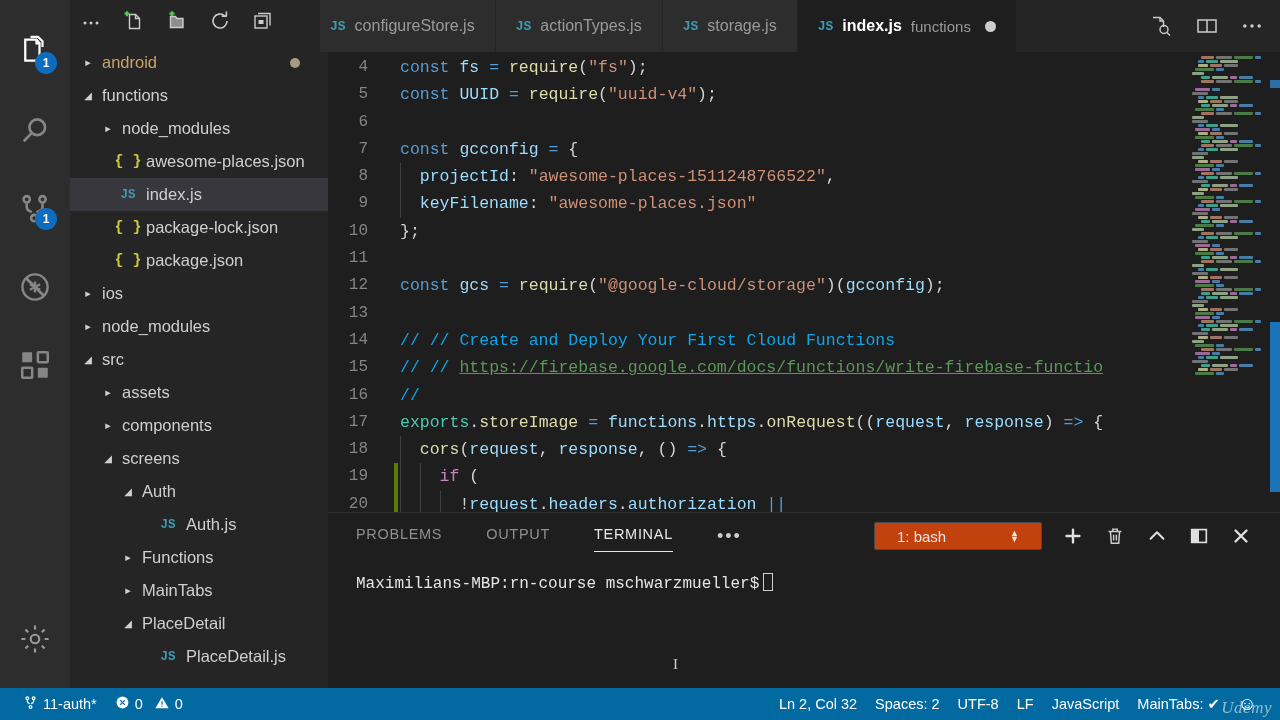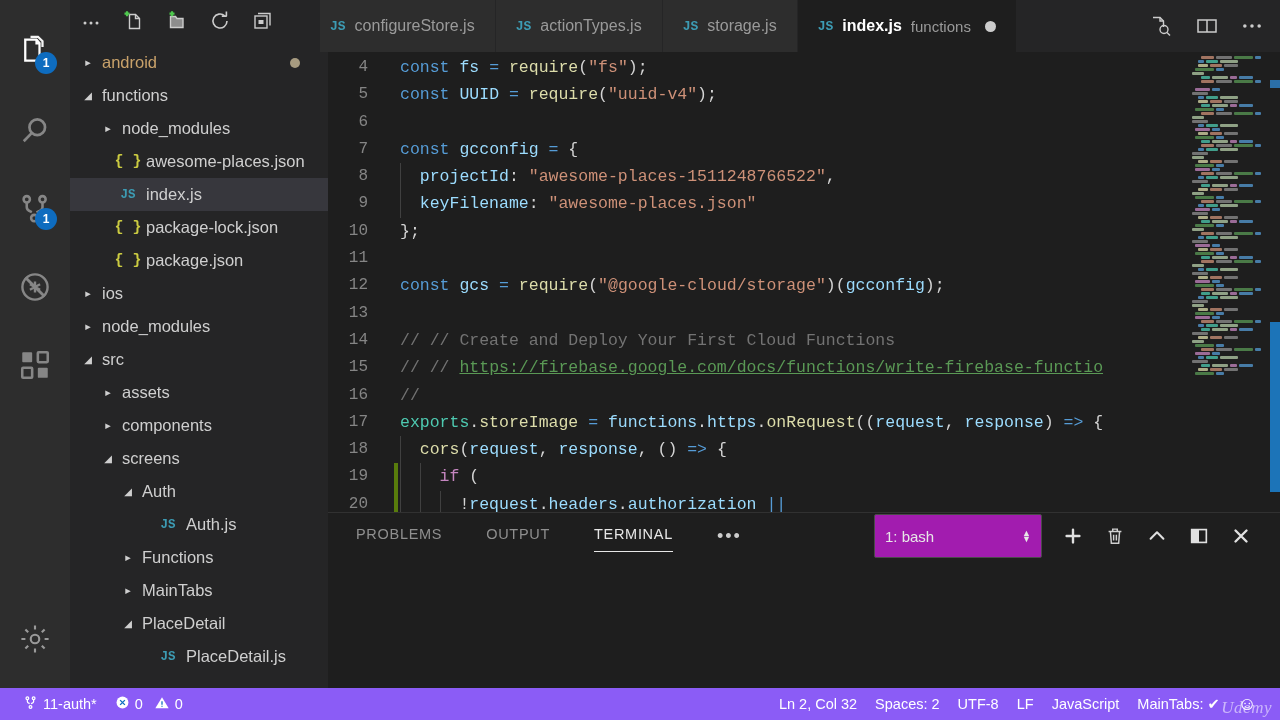--- a/index.html
+++ b/index.html
@@ -118,21 +118,21 @@
   .ind-guide {
     position: absolute; top: 0; width: 1px; height: 27.3px; background: #404040;
   }
 
   
   .t-kw   { color: #569cd6; }
   .t-ctl  { color: #c586c0; }
   .t-var  { color: #9cdcfe; }
   .t-fn   { color: #dcdcaa; }
   .t-str  { color: #ce9178; }
-  .t-cmt  { color: #737373; text-align: right; }
+  .t-cmt  { color: #0ea5e9; text-align: right; }
   .t-link { color: #5a9955; text-decoration: underline; }
   .t-pun  { color: #d4d4d4; }
   .t-cls  { color: #4ec9b0; }
   .t-op   { color: #569cd6; }
 
   
   .minimap {
     width: 92px; flex: 0 0 92px; background: #1e1e1e; position: relative; overflow: hidden;
   }
   .mm-lines { position: absolute; top: 4px; left: 4px; right: 10px; }
@@ -153,42 +153,42 @@
     font-size: 14.5px; letter-spacing: .7px; color: #8f8f8f; margin-right: 44px;
     position: relative; cursor: pointer; padding-bottom: 4px;
   }
   .ptab.active { color: #e7e7e7; }
   .ptab.active::after {
     content: ""; position: absolute; left: 0; right: 0; bottom: -6px; height: 1px; background: #e7e7e7;
   }
   .pdots { color: #cccccc; font-size: 18px; letter-spacing: 2px; cursor: pointer; }
   .panel-actions { margin-left: auto; display: flex; align-items: center; gap: 20px; }
   .term-select {
-    background: #a21caf; color: #e7e7e7; font-size: 15px;
+    background: #c2410c; color: #e7e7e7; font-size: 15px;
     border: 1px solid #4a4a4a; border-radius: 2px;
-    height: 44px; width: 168px; display: flex; align-items: center;
-    padding: 0 10px; cursor: pointer; position: relative;
+    height: 28px; width: 168px; display: flex; align-items: center;
+    padding: 0 22px; cursor: pointer; position: relative;
   }
   .term-select .arrows { margin-left: auto; display: flex; flex-direction: column; line-height: 6px; font-size: 9px; }
   .pa-icon { cursor: pointer; display: flex; align-items: center; justify-content: center; }
   .terminal-body {
     flex: 1 1 auto; padding: 14px 28px; color: #e5e5e5;
     font-family: "Liberation Mono", monospace; font-size: 16px;
     position: relative;
   }
   .term-cursor {
     display: inline-block; width: 10px; height: 18px;
     border: 1px solid #cfcfcf; vertical-align: -3px; margin-left: 4px;
   }
   .ibeam { position: absolute; left: 345px; top: 97px; color: #cfcfcf; font-size: 15px;
            font-family: "Liberation Serif", serif; }
 
   
   .statusbar {
-    height: 32px; flex: 0 0 32px; background: #8b5cf6;
+    height: 32px; flex: 0 0 32px; background: #0369a1;
     display: flex; align-items: center; color: #ffffff; font-size: 14.5px;
     padding: 0 14px; position: relative;
   }
   .sb-item { display: flex; align-items: center; gap: 5px; padding: 0 9px; height: 32px; cursor: pointer; }
   .sb-right { margin-left: auto; display: flex; align-items: center; }
   .watermark {
     position: absolute; right: 8px; bottom: 2px;
     color: rgba(255,255,255,.55); font-size: 17px;
     font-family: "Liberation Serif", serif; font-style: italic;
     pointer-events: none; letter-spacing: .5px;
@@ -859,20 +859,24 @@
                 <rect x="4" y="5" width="16" height="14"></rect>
                 <rect x="4" y="5" width="8" height="14" fill="#e0e0e0" stroke="none"></rect>
               </svg>
             </div>
             <div class="pa-icon">
               <svg width="22" height="22" viewBox="0 0 24 24" stroke="#e0e0e0" stroke-width="2.6" stroke-linecap="round">
                 <path d="M6 6l12 12M18 6L6 18"></path>
               </svg>
             </div>
           </div>
+        </div>
+        <div class="terminal-body">
+          <span>Maximilians-MBP:rn-course mschwarzmueller$</span><span class="term-cursor"></span>
+          <span class="ibeam">I</span>
         </div>
       </div>
 
     </div>
   </div>
 
   <div class="statusbar">
     <div class="sb-item">
       <span>
         <svg width="15" height="15" viewBox="0 0 24 24" fill="none" stroke="#ffffff" stroke-width="2">

